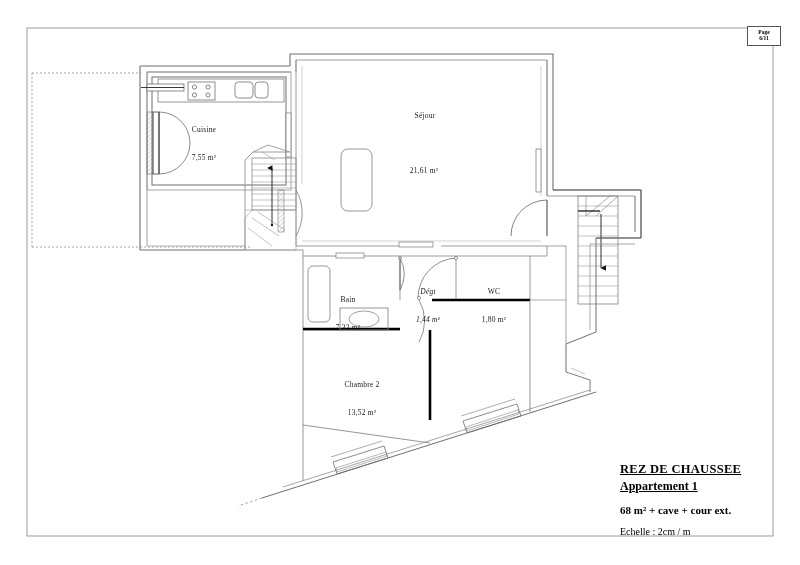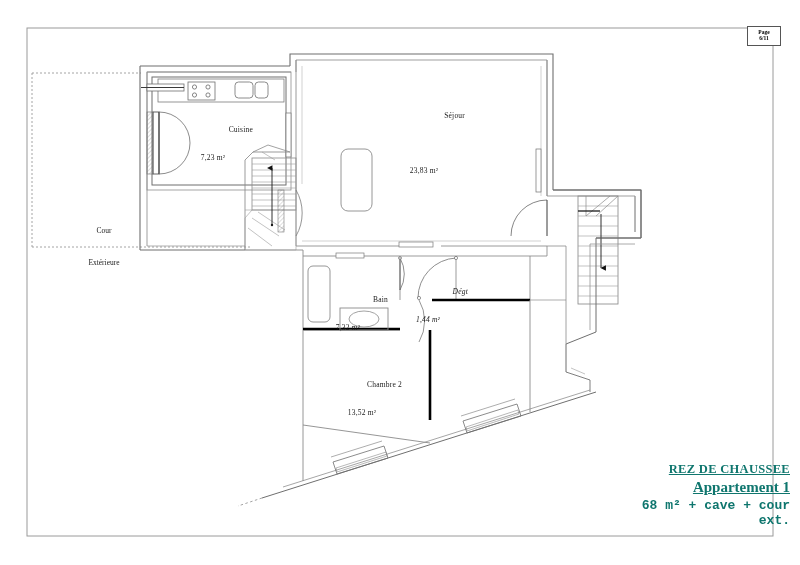--- a/index.html
+++ b/index.html
@@ -36,21 +36,21 @@
     color: #111111;
     white-space: pre;
     line-height: 1.25;
   }
   .room-label {
     font-size: 7.5px;
     text-align: center;
     color: #1a1a1a;
     letter-spacing: 0.2px;
   }
-  .room-label .rl-name { display: block; text-align: right; }
+  .room-label .rl-name { display: block; }
   .room-label .rl-area { display: block; }
   .cour-label {
     font-size: 7.5px;
     text-align: center;
     color: #1a1a1a;
     line-height: 1.45;
   }
   .cour-label span { display: block; }
   
   .page-stamp {
@@ -72,44 +72,42 @@
     line-height: 1.05;
     background: #fff;
   }
   .page-stamp span { display: block; }
   
   .title-block {
     position: absolute;
     left: 620px;
     top: 462px;
     width: 170px;
-    color: #0f766e;
-    text-align: right;
+    color: #000000;
   }
   .title-block .t1 {
     font-size: 12.5px;
     font-weight: bold;
     text-decoration: underline;
     letter-spacing: 0.3px;
     display: block;
     margin-bottom: 2px;
   }
   .title-block .t2 {
-    font-size: 15px;
+    font-size: 12px;
     font-weight: bold;
     text-decoration: underline;
     display: block;
-    margin-bottom: 2px;
+    margin-bottom: 10px;
   }
   .title-block .t3 {
-    font-size: 13px;
+    font-size: 11px;
     font-weight: bold;
     display: block;
     margin-bottom: 10px;
-    font-family: Liberation Mono, monospace;
   }
   .title-block .t4 {
     font-size: 10px;
     font-weight: normal;
     display: block;
   }
 </style>
 </head>
 <body>
 
@@ -370,54 +368,55 @@
       <path d="M566,246 L566,344" fill="none" stroke="#8a8a8a" stroke-width="0.8"></path>
       <path d="M530,300 L566,300" fill="none" stroke="#8a8a8a" stroke-width="0.7"></path>
     </g>
   </svg>
 
   <div class="page-stamp">
     <span>Page</span>
     <span>6/11</span>
   </div>
 
-  <div class="txt cour-label" style="left:64px; top:204px; width:80px;">
-    <span>Cour</span>
-    <span>Extérieure</span>
-  </div>
-
-  <div class="txt room-label" style="left:173px; top:106px; width:80px;">
+
+  <div class="txt room-label" style="left:164px; top:106px; width:80px;">
     <span class="rl-name">Cuisine</span>
-    <span class="rl-area">7,23 m²</span>
+    <span class="rl-area">7,55 m²</span>
   </div>
 
   <div class="txt room-label" style="left:385px; top:92px; width:80px;">
     <span class="rl-name">Séjour</span>
   </div>
 
   <div class="txt room-label" style="left:384px; top:147px; width:80px;">
-    <span class="rl-area">23,83 m²</span>
+    <span class="rl-area">21,61 m²</span>
   </div>
 
   <div class="txt room-label" style="left:308px; top:276px; width:80px;">
     <span class="rl-name">Bain</span>
     <span class="rl-area">7,32 m²</span>
   </div>
 
   <div class="txt room-label" style="left:388px; top:268px; width:80px;font-style:italic;">
     <span class="rl-name">Dégt</span>
     <span class="rl-area">1,44 m²</span>
   </div>
 
+  <div class="txt room-label" style="left:454px; top:268px; width:80px;">
+    <span class="rl-name">WC</span>
+    <span class="rl-area">1,80 m²</span>
+  </div>
 
   <div class="txt room-label" style="left:322px; top:361px; width:80px;">
     <span class="rl-name">Chambre 2</span>
     <span class="rl-area">13,52 m²</span>
   </div>
 
 
   <div class="title-block">
     <span class="t1">REZ DE CHAUSSEE</span>
     <span class="t2">Appartement 1</span>
     <span class="t3">68 m² + cave + cour ext.</span>
+    <span class="t4">Echelle : 2cm / m</span>
   </div>
 
 </div>
 
 </body></html>

